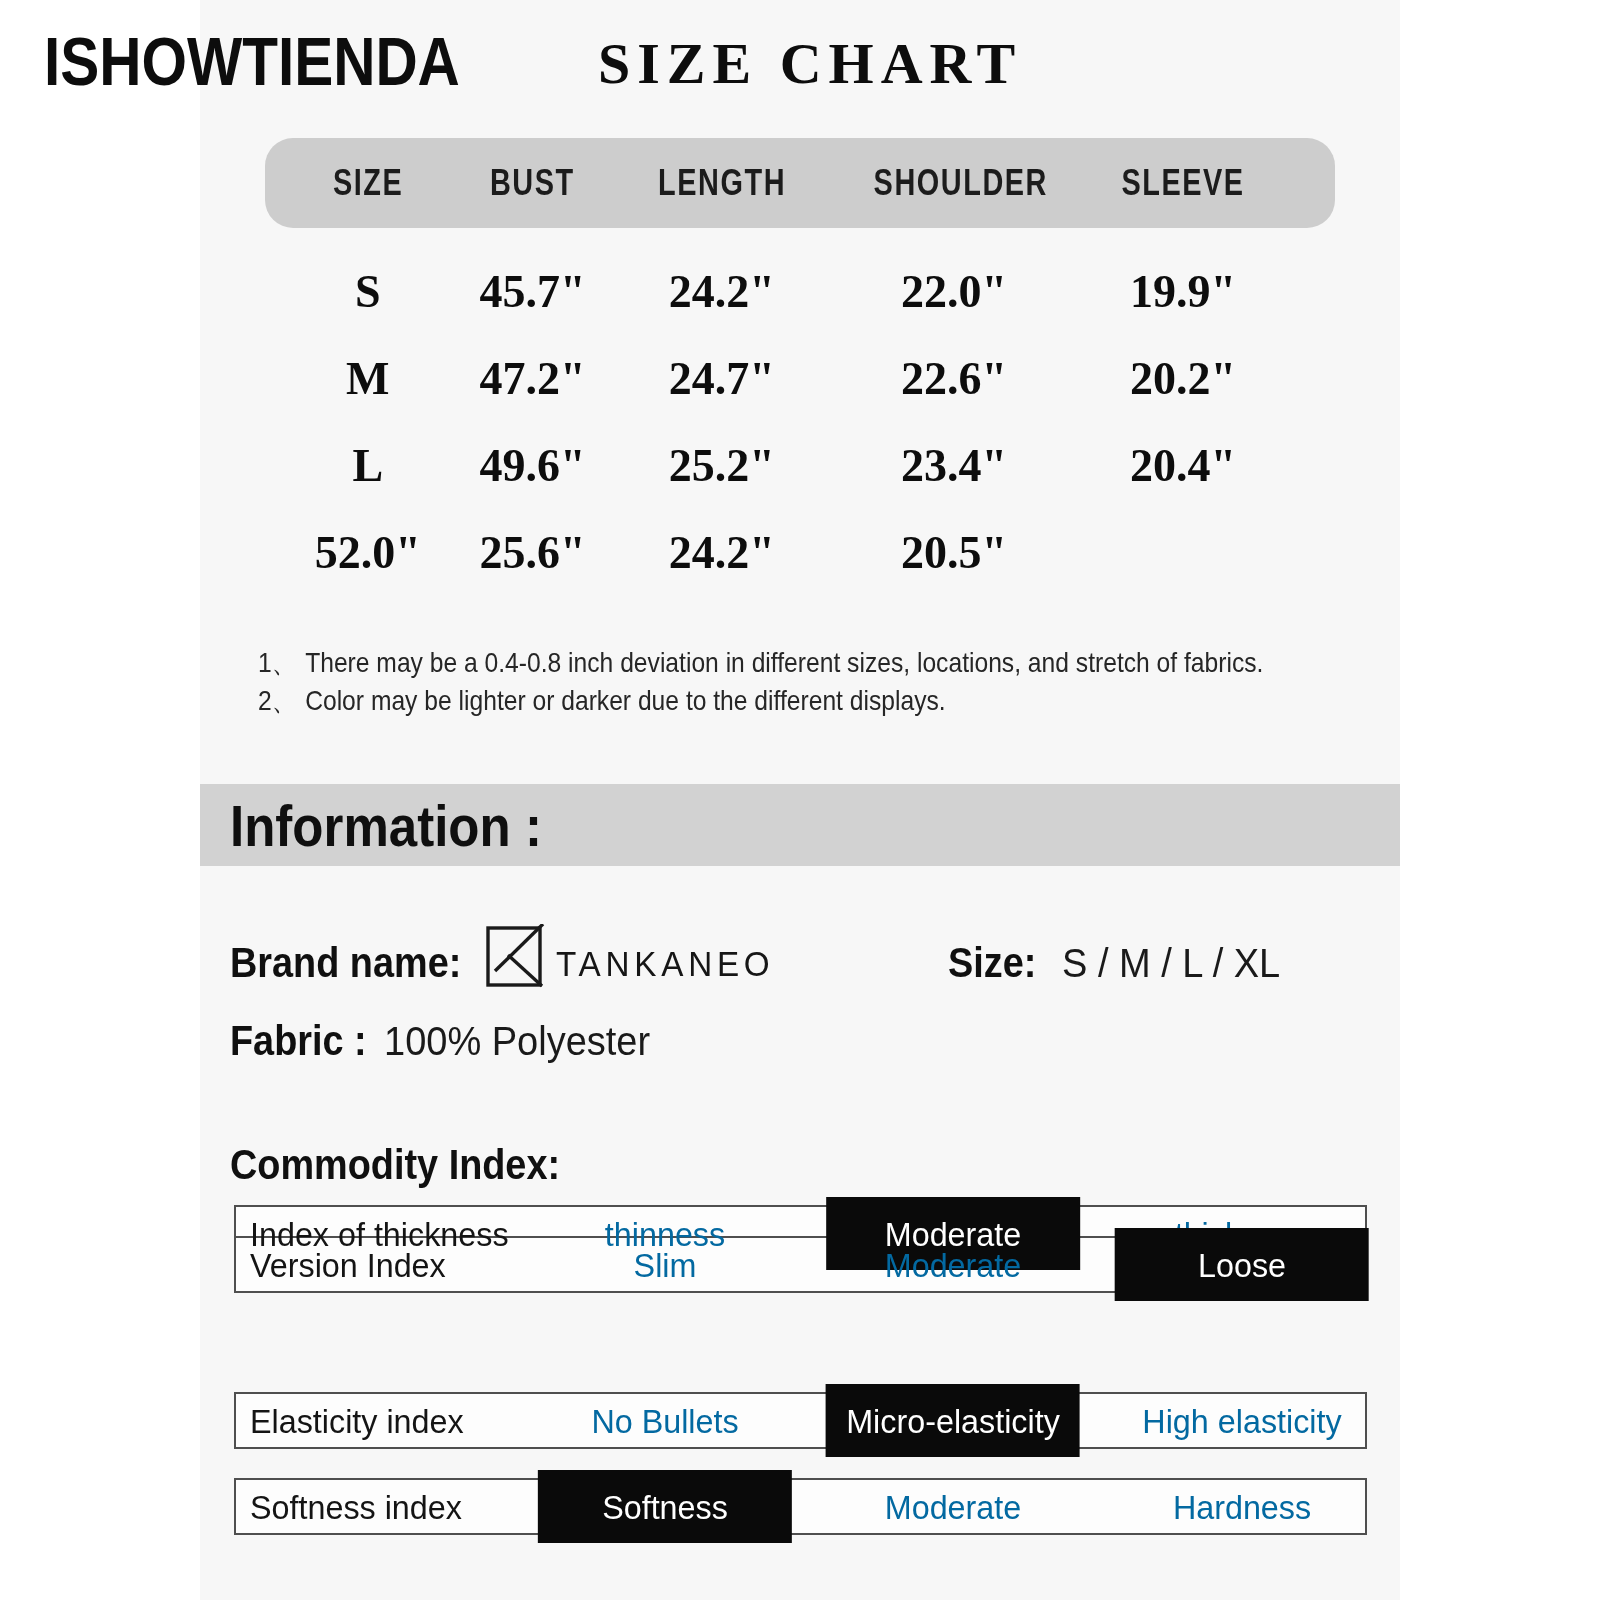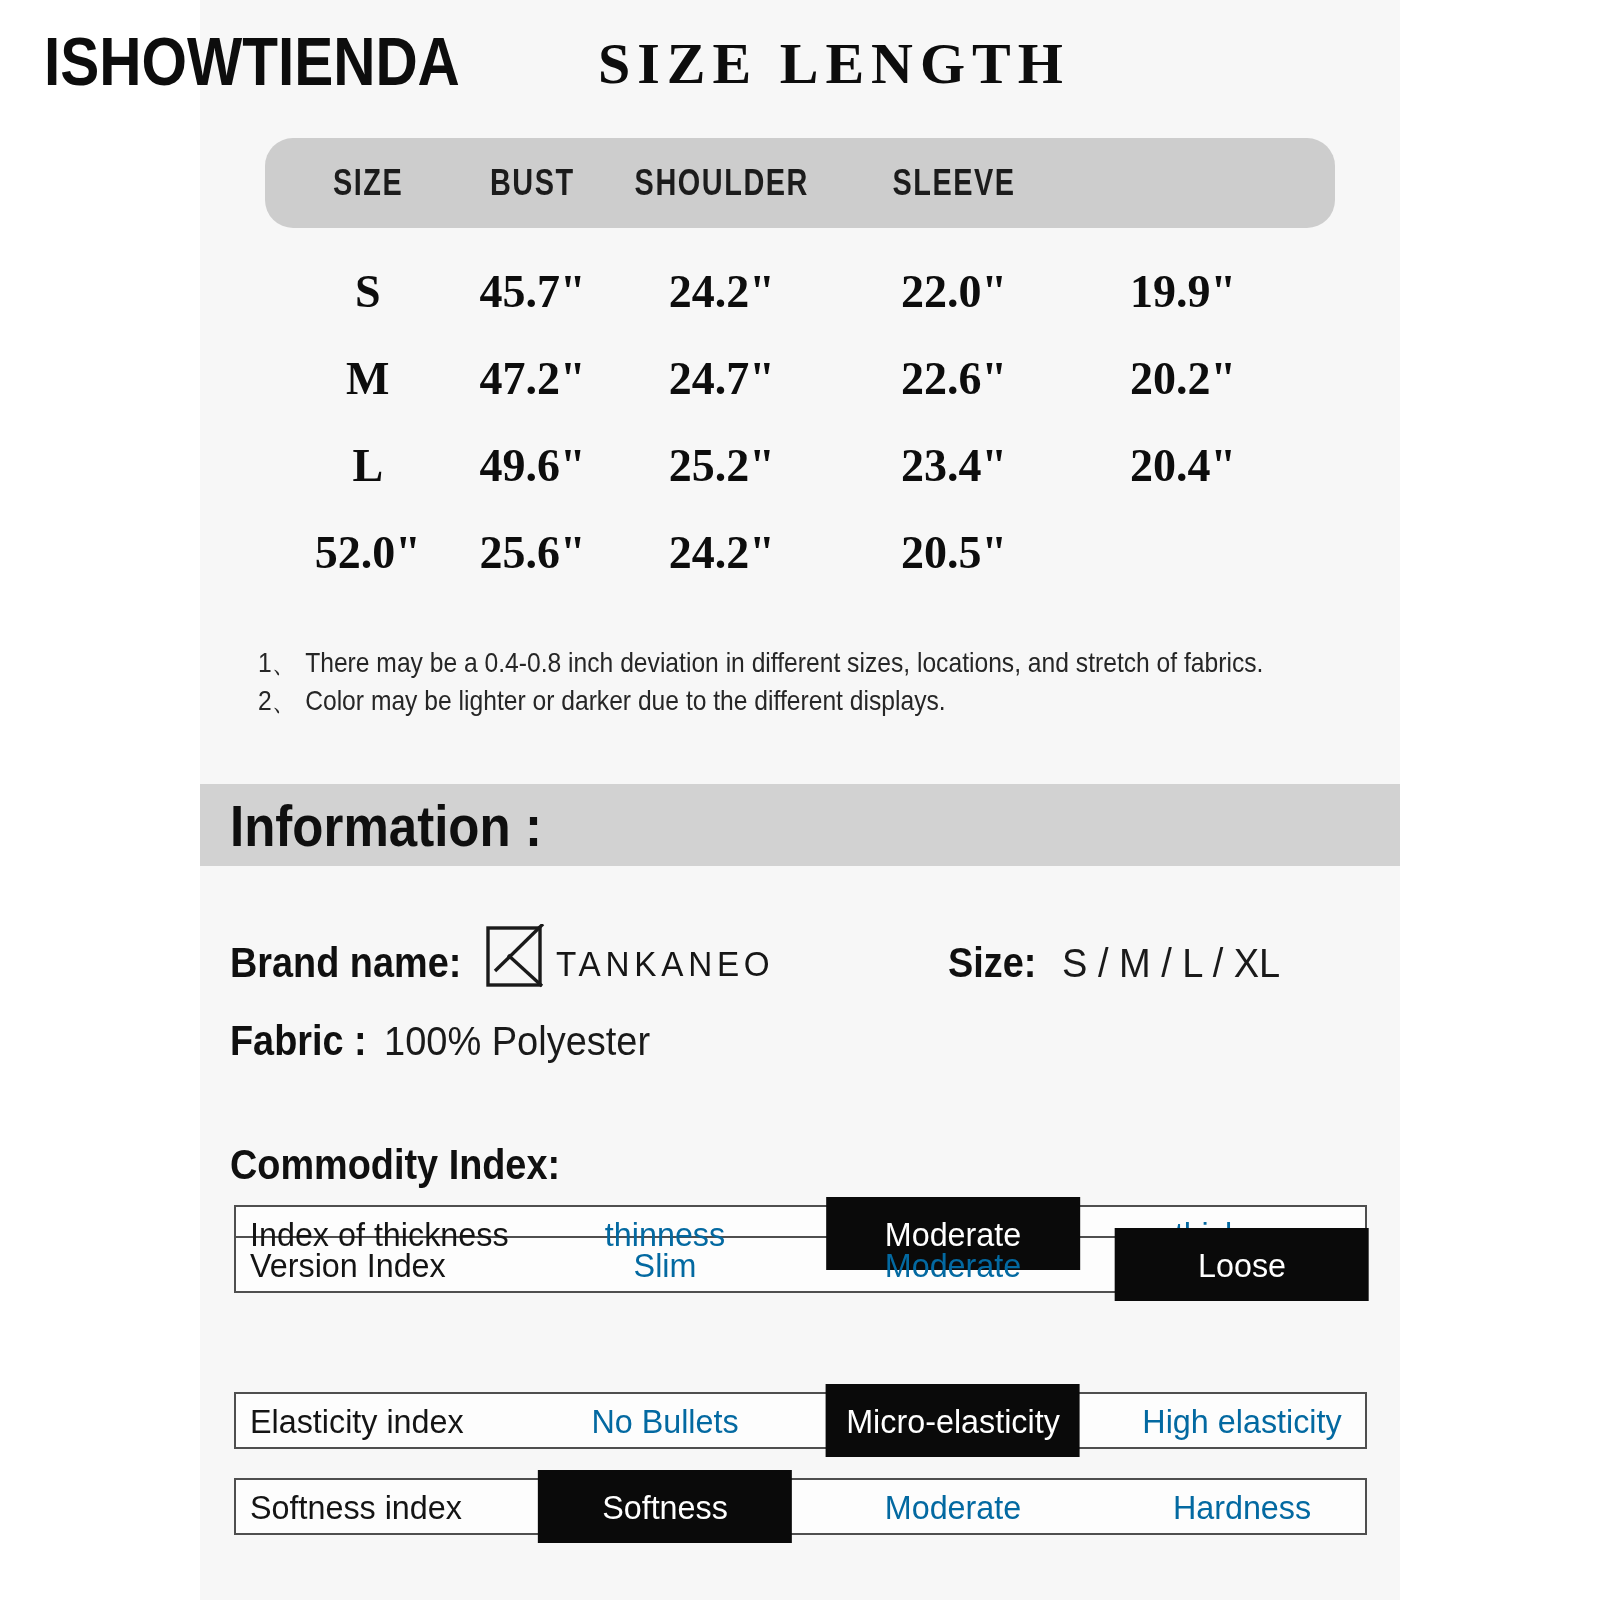--- a/index.html
+++ b/index.html
@@ -86,25 +86,26 @@
   .row-elastic   { top:1392px; }
   .row-softness  { top:1478px; }
 </style>
 </head>
 <body>
 
 <div class="canvas">
   <div class="content-bg"></div>
 
   <div class="brand-logo-text">ISHOWTIENDA</div>
-  <div class="page-title">SIZE LENGTH</div>
+  <div class="page-title">SIZE CHART</div>
 
   <div class="size-header-bar">
     <div class="hcell"><span>SIZE</span></div>
     <div class="hcell"><span>BUST</span></div>
+    <div class="hcell"><span>LENGTH</span></div>
     <div class="hcell"><span>SHOULDER</span></div>
     <div class="hcell"><span>SLEEVE</span></div>
   </div>
 
   <div class="size-rows">
     <div class="size-row">
       <div class="cell">S</div>
       <div class="cell">45.7"</div>
       <div class="cell">24.2"</div>
       <div class="cell">22.0"</div>

